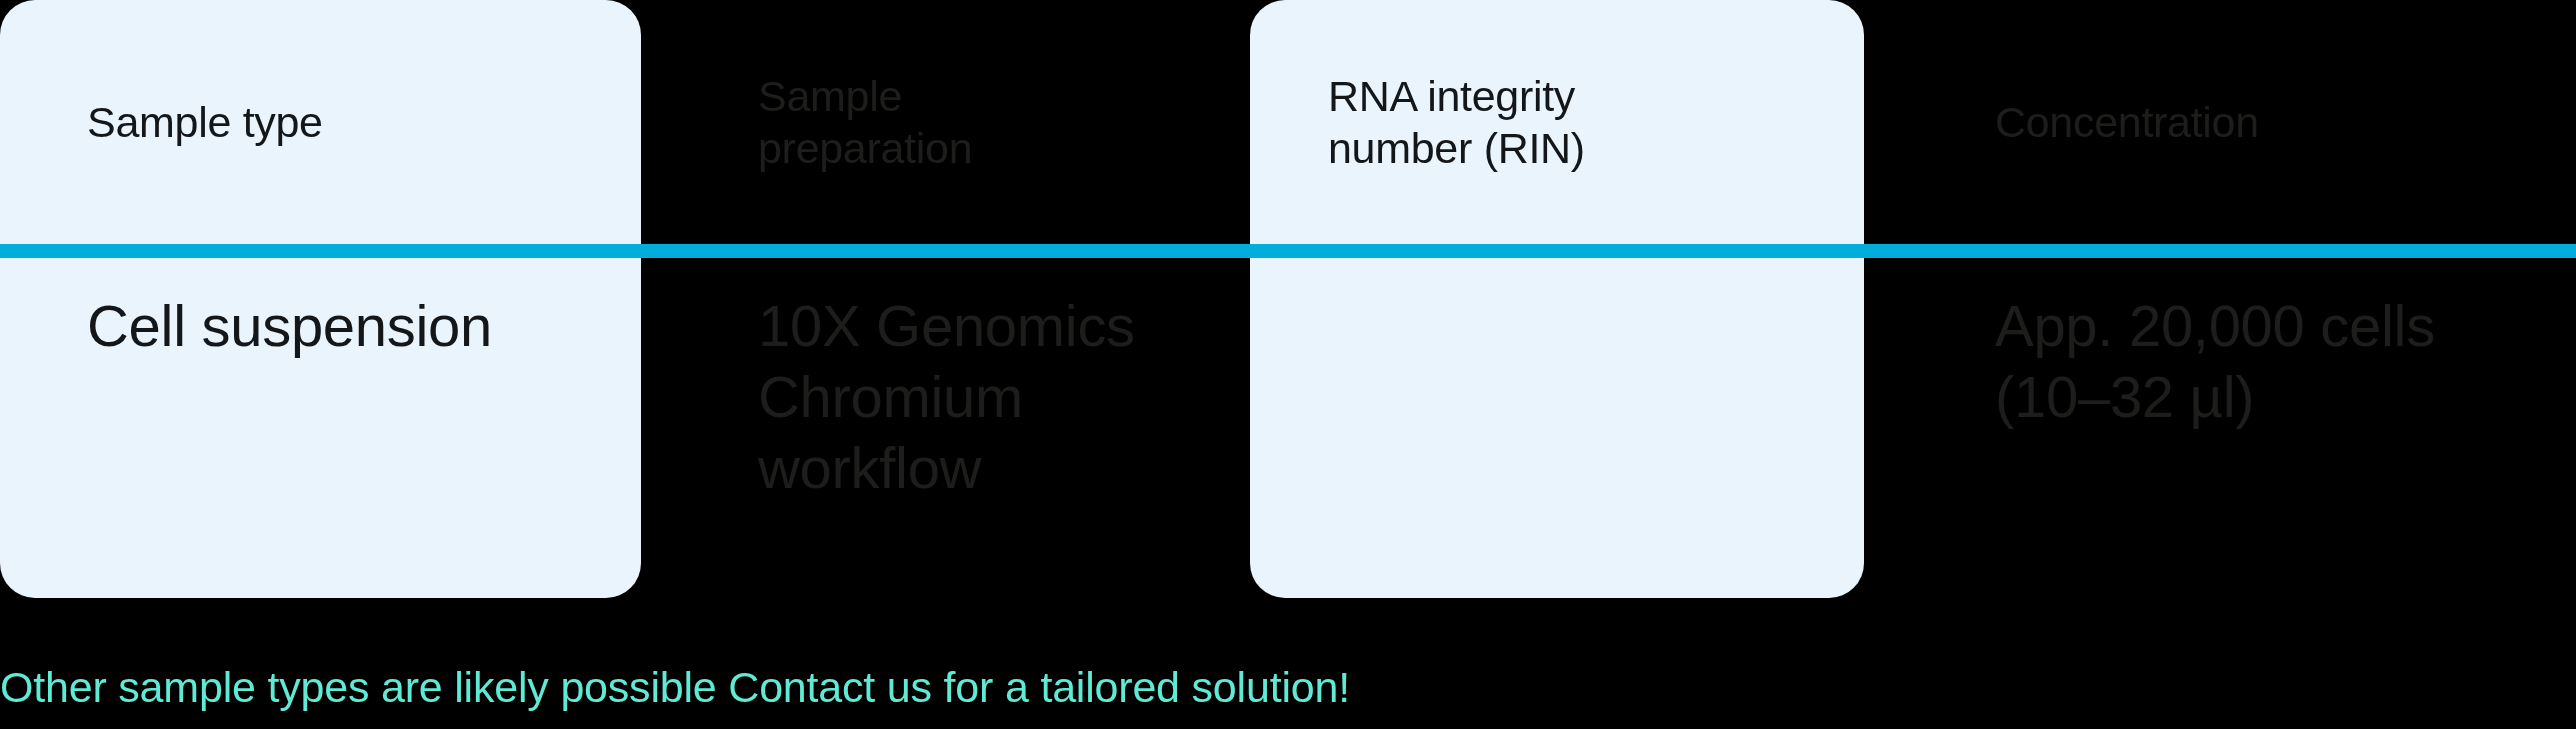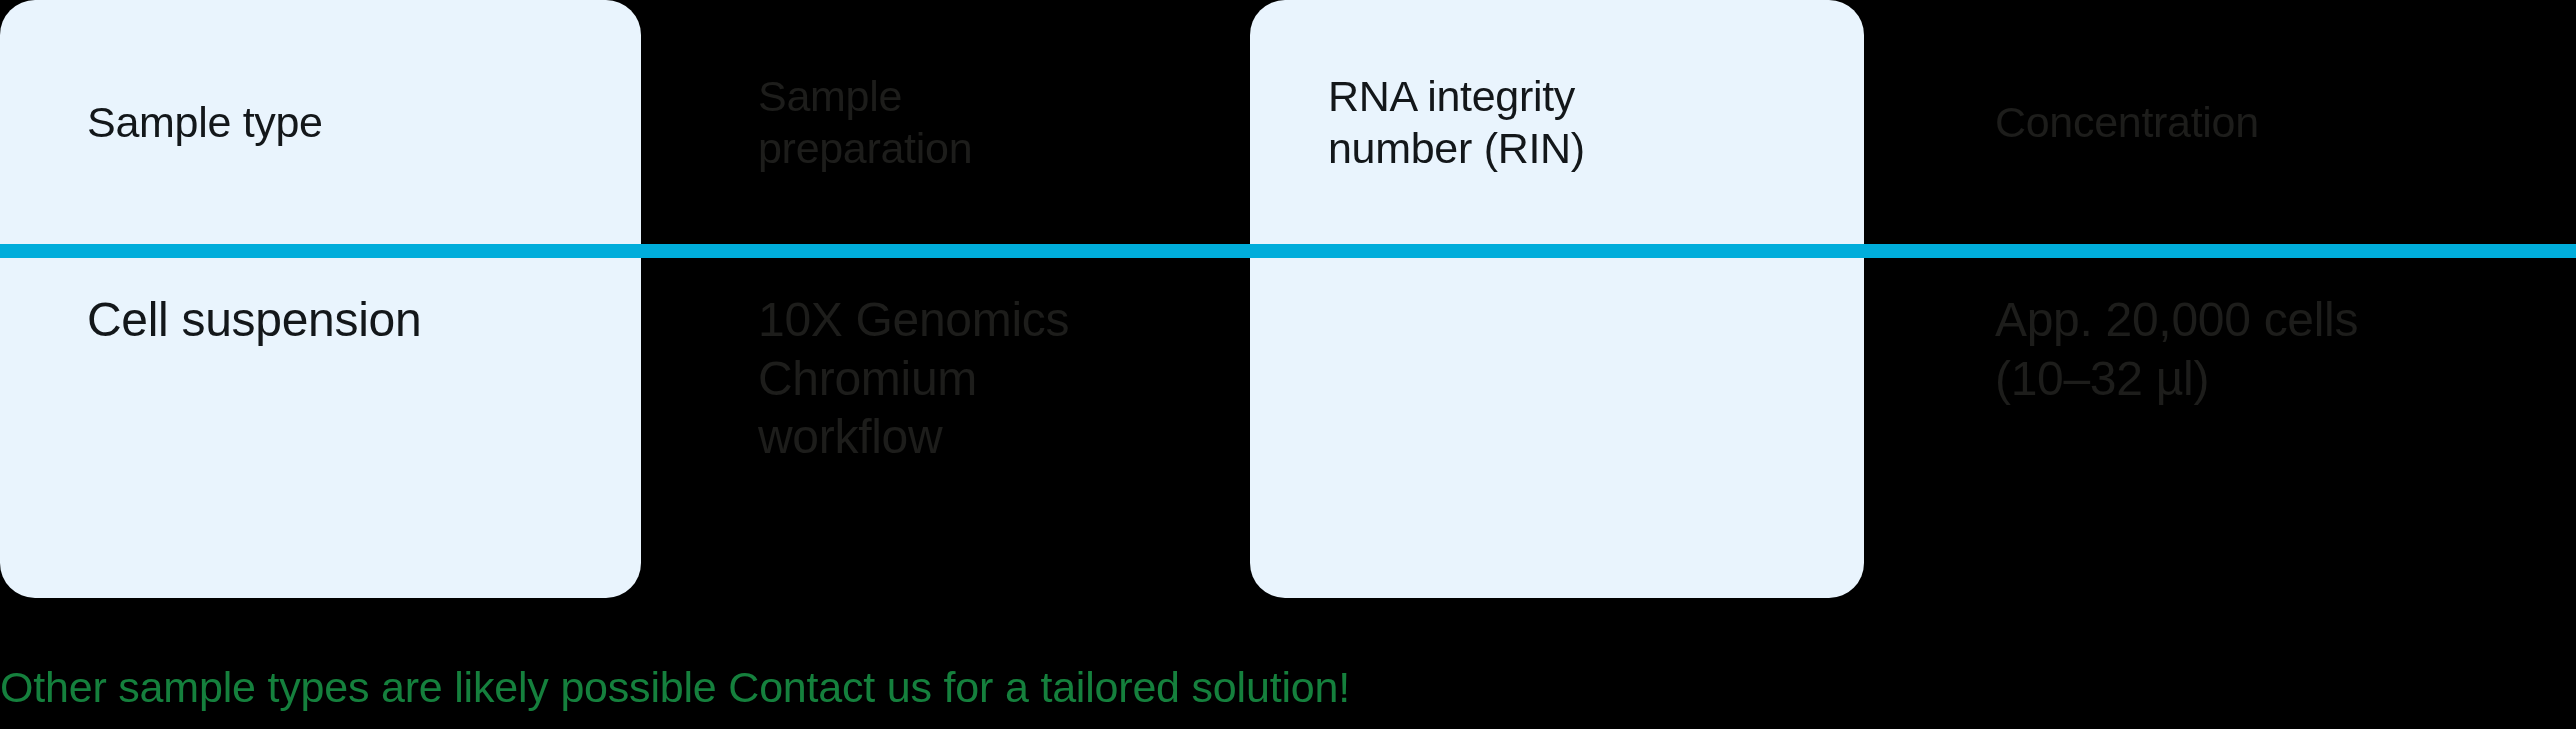--- a/index.html
+++ b/index.html
@@ -70,21 +70,21 @@
     font-weight: 400;
     letter-spacing: -0.3px;
     white-space: pre-line;
   }
 
   .cell-body {
     position: absolute;
     top: 258px;
     height: 341px;
     padding-top: 33px;
-    font-size: 48px;
+    font-size: 58px;
     line-height: 1.22;
     font-weight: 400;
     letter-spacing: -0.3px;
     white-space: pre-line;
   }
 
   
   .c1 .cell-head, .c1 .cell-body { left: 87px; width: 510px; }
   
   .c2 .cell-head, .c2 .cell-body { left: 7px;   width: 470px; }
@@ -100,21 +100,21 @@
   
   #footer-note {
     position: absolute;
     left: 0px;
     top: 661px;
     width: 2281px;
     font-size: 43px;
     line-height: 1.22;
     font-weight: 400;
     letter-spacing: -0.2px;
-    color: #15803d;
+    color: #5eead4;
     white-space: nowrap;
     z-index: 2;
   }
 </style>
 </head>
 <body>
 
 <div id="table-root">
 
   <div class="col-panel p1"></div>

